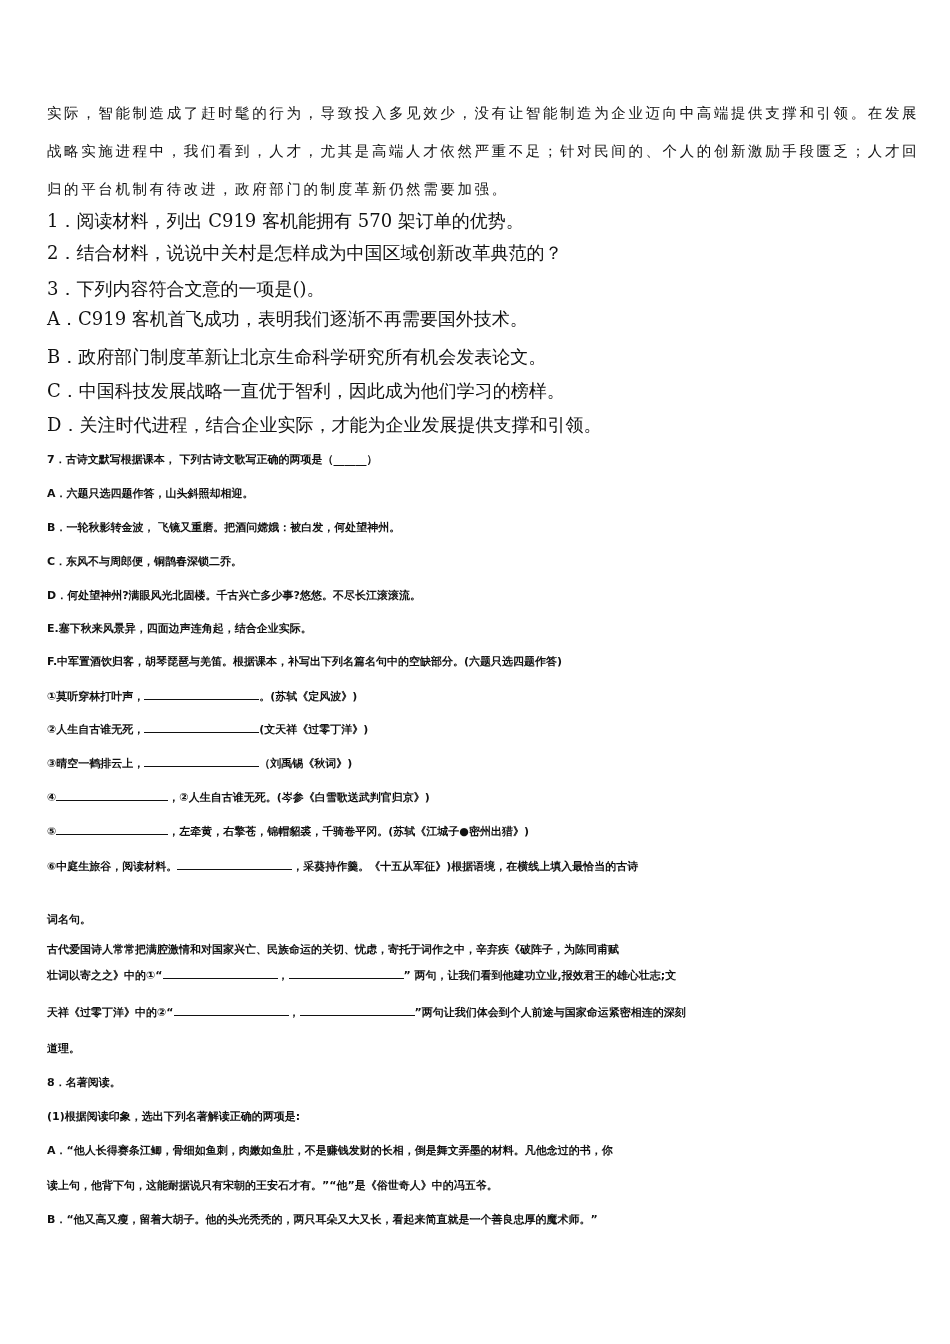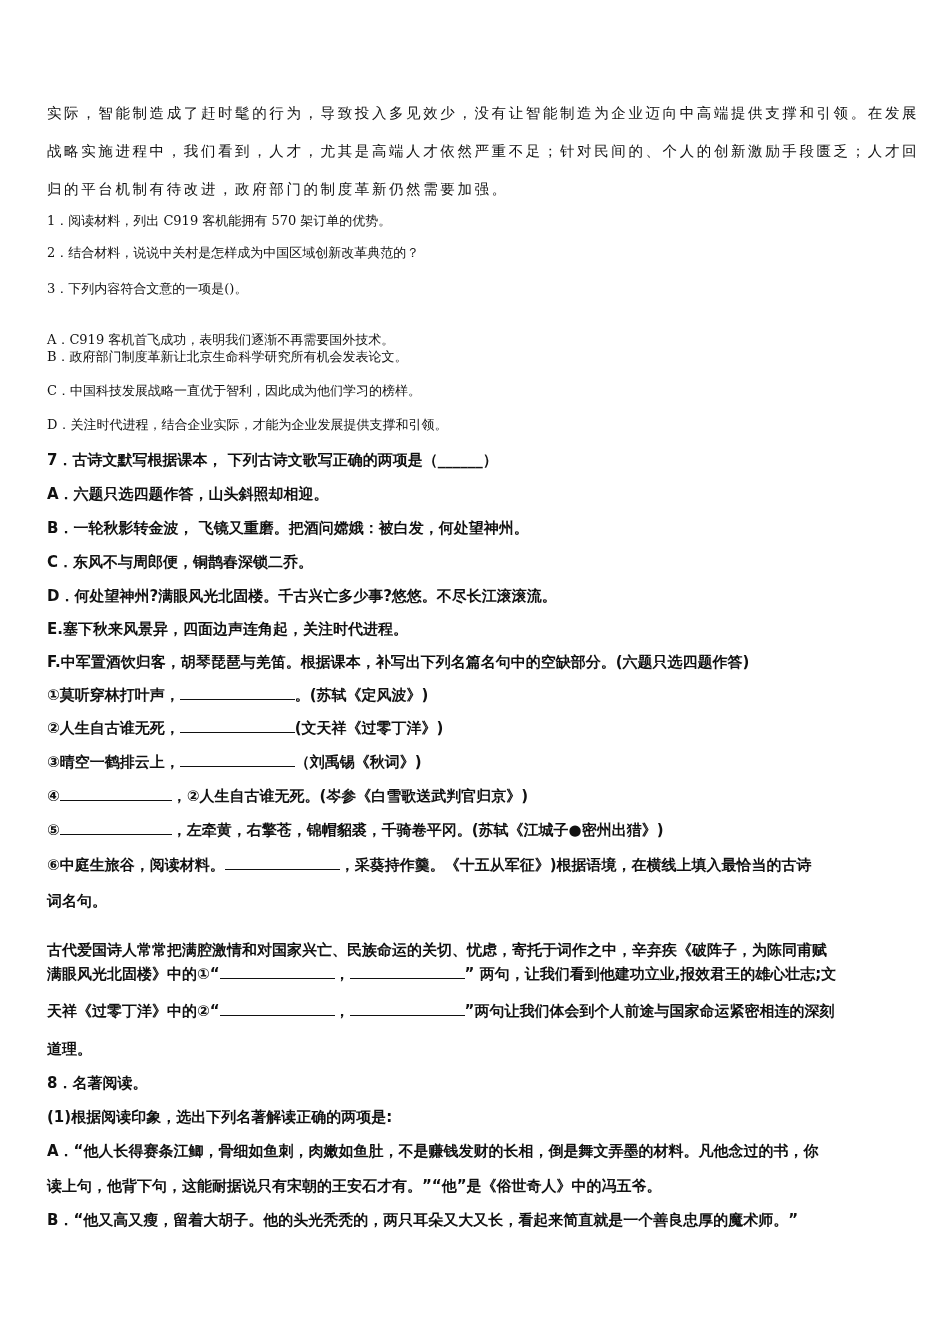--- a/index.html
+++ b/index.html
@@ -1,72 +1,72 @@
 <!DOCTYPE html>
 <html><head>
 <meta charset="utf-8">
 <style>
   html, body { margin: 0; padding: 0; background: #ffffff; }
   body { width: 950px; height: 1344px; position: relative; overflow: hidden;
          font-family: "DejaVu Serif", "Liberation Serif", serif; color: #111; }
   .page { position: absolute; left: 47px; top: 0; width: 860px; }
   .line { position: absolute; left: 0; white-space: nowrap; font-size: 15.5px; line-height: 20px; }
   .intro { letter-spacing: 2.6px; font-size: 14.5px; }
-  .q { font-size: 13px; }
-  .bold { font-weight: bold; font-family: "DejaVu Sans", "Liberation Sans", sans-serif; font-size: 15px; }
+  .q { font-size: 18px; }
+  .bold { font-weight: bold; font-family: "DejaVu Sans", "Liberation Sans", sans-serif; font-size: 11px; }
   .blank { display: inline-block; border-bottom: 1px solid #111; height: 14px; vertical-align: baseline; }
 </style>
 </head>
 <body>
 
 <div class="page">
 
   <div class="line intro" style="top:103px">实际，智能制造成了赶时髦的行为，导致投入多见效少，没有让智能制造为企业迈向中高端提供支撑和引领。在发展</div>
   <div class="line intro" style="top:141px">战略实施进程中，我们看到，人才，尤其是高端人才依然严重不足；针对民间的、个人的创新激励手段匮乏；人才回</div>
   <div class="line intro" style="top:179px">归的平台机制有待改进，政府部门的制度革新仍然需要加强。</div>
 
   <div class="line q" style="top:211px">1．阅读材料，列出 C919 客机能拥有 570 架订单的优势。</div>
   <div class="line q" style="top:243px">2．结合材料，说说中关村是怎样成为中国区域创新改革典范的？</div>
   <div class="line q" style="top:279px">3．下列内容符合文意的一项是()。</div>
-  <div class="line q" style="top:330px">A．C919 客机首飞成功，表明我们逐渐不再需要国外技术。</div>
+  <div class="line q" style="top:309px">A．C919 客机首飞成功，表明我们逐渐不再需要国外技术。</div>
   <div class="line q" style="top:347px">B．政府部门制度革新让北京生命科学研究所有机会发表论文。</div>
   <div class="line q" style="top:381px">C．中国科技发展战略一直优于智利，因此成为他们学习的榜样。</div>
   <div class="line q" style="top:415px">D．关注时代进程，结合企业实际，才能为企业发展提供支撑和引领。</div>
 
   <div class="line bold" style="top:450px">7．古诗文默写根据课本， 下列古诗文歌写正确的两项是（______）</div>
   <div class="line bold" style="top:484px">A．六题只选四题作答，山头斜照却相迎。</div>
   <div class="line bold" style="top:518px">B．一轮秋影转金波， 飞镜又重磨。把酒问嫦娥：被白发，何处望神州。</div>
   <div class="line bold" style="top:552px">C．东风不与周郎便，铜鹊春深锁二乔。</div>
   <div class="line bold" style="top:586px">D．何处望神州?满眼风光北固楼。千古兴亡多少事?悠悠。不尽长江滚滚流。</div>
-  <div class="line bold" style="top:619px">E.塞下秋来风景异，四面边声连角起，关注时代进程。</div>
+  <div class="line bold" style="top:619px">E.塞下秋来风景异，四面边声连角起，结合企业实际。</div>
   <div class="line bold" style="top:652px">F.中军置酒饮归客，胡琴琵琶与羌笛。根据课本，补写出下列名篇名句中的空缺部分。(六题只选四题作答)</div>
 
   <div class="line bold" style="top:685px">
     <span>①莫听穿林打叶声，</span><span class="blank" style="width:115px"></span><span>。(苏轼《定风波》)</span>
   </div>
   <div class="line bold" style="top:718px">
     <span>②人生自古谁无死，</span><span class="blank" style="width:115px"></span><span>(文天祥《过零丁洋》)</span>
   </div>
   <div class="line bold" style="top:752px">
     <span>③晴空一鹤排云上，</span><span class="blank" style="width:115px"></span><span>（刘禹锡《秋词》)</span>
   </div>
   <div class="line bold" style="top:786px">
     <span>④</span><span class="blank" style="width:112px"></span><span>，②人生自古谁无死。(岑参《白雪歌送武判官归京》)</span>
   </div>
   <div class="line bold" style="top:820px">
     <span>⑤</span><span class="blank" style="width:112px"></span><span>，左牵黄，右擎苍，锦帽貂裘，千骑卷平冈。(苏轼《江城子●密州出猎》)</span>
   </div>
   <div class="line bold" style="top:855px">
     <span>⑥中庭生旅谷，阅读材料。</span><span class="blank" style="width:115px"></span><span>，采葵持作羹。《十五从军征》)根据语境，在横线上填入最恰当的古诗</span>
   </div>
-  <div class="line bold" style="top:891px">词名句。</div>
+  <div class="line bold" style="top:910px">词名句。</div>
 
   <div class="line bold" style="top:940px">古代爱国诗人常常把满腔激情和对国家兴亡、民族命运的关切、忧虑，寄托于词作之中，辛弃疾《破阵子，为陈同甫赋</div>
   <div class="line bold" style="top:964px">
-    <span>满眼风光北固楼》中的①“</span><span class="blank" style="width:115px"></span><span>，</span><span class="blank" style="width:115px"></span><span>” 两句，让我们看到他建功立业,报效君王的雄心壮志;文</span>
+    <span>壮词以寄之之》中的①“</span><span class="blank" style="width:115px"></span><span>，</span><span class="blank" style="width:115px"></span><span>” 两句，让我们看到他建功立业,报效君王的雄心壮志;文</span>
   </div>
   <div class="line bold" style="top:1001px">
     <span>天祥《过零丁洋》中的②“</span><span class="blank" style="width:115px"></span><span>，</span><span class="blank" style="width:115px"></span><span>”两句让我们体会到个人前途与国家命运紧密相连的深刻</span>
   </div>
   <div class="line bold" style="top:1039px">道理。</div>
 
   <div class="line bold" style="top:1073px">8．名著阅读。</div>
   <div class="line bold" style="top:1107px">(1)根据阅读印象，选出下列名著解读正确的两项是:</div>
   <div class="line bold" style="top:1141px">A．“他人长得赛条江鲫，骨细如鱼刺，肉嫩如鱼肚，不是赚钱发财的长相，倒是舞文弄墨的材料。凡他念过的书，你</div>
   <div class="line bold" style="top:1176px">读上句，他背下句，这能耐据说只有宋朝的王安石才有。”“他”是《俗世奇人》中的冯五爷。</div>

